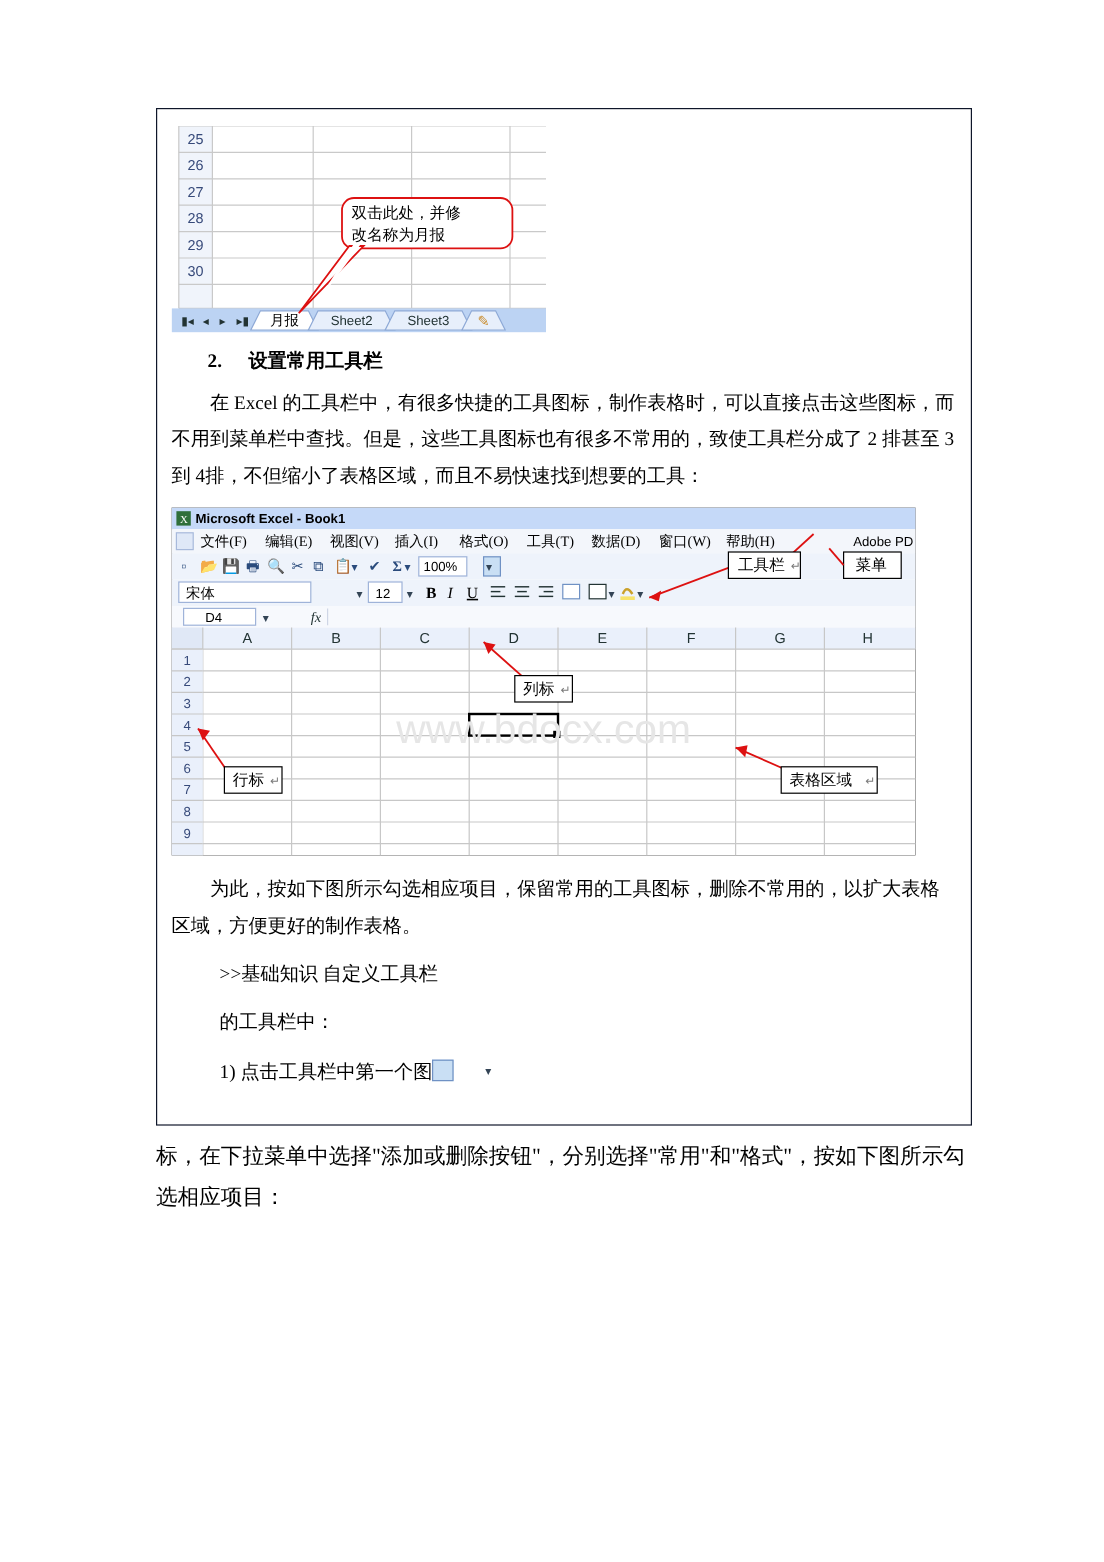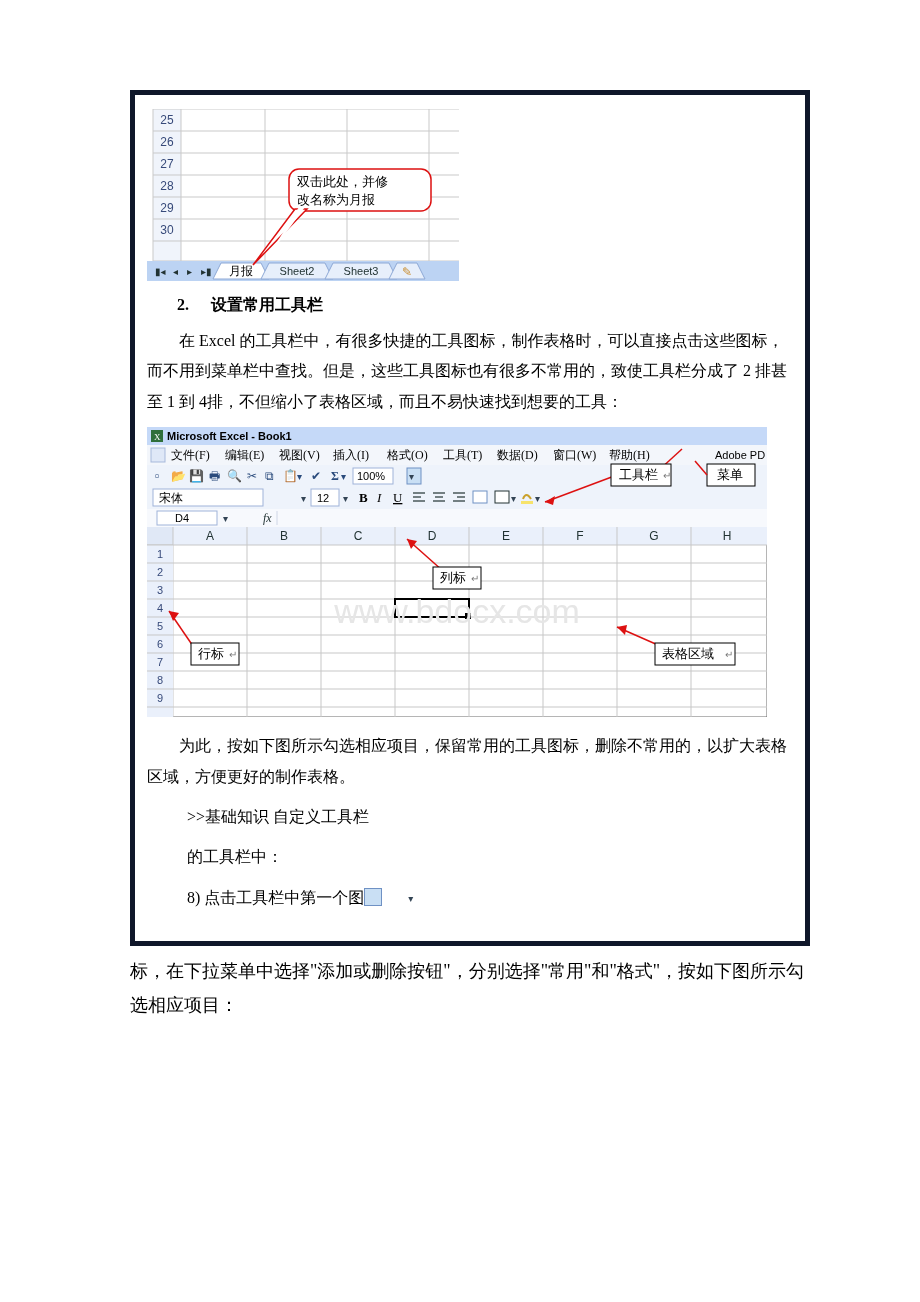--- a/index.html
+++ b/index.html
@@ -5,21 +5,21 @@
   body {
     margin: 0;
     padding: 0;
     background: #fff;
     font-family: "SimSun", "宋体", serif;
     font-size: 16px;
     color: #000;
     width: 920px;
   }
   .page-frame {
-    border: 5px solid #0f172a;
+    border: 1px solid #0f172a;
     margin: 90px 110px 0 130px;
     padding: 14px 12px 18px 12px;
     background: #fff;
     box-sizing: border-box;
   }
   .figure {
     margin: 0 0 14px 0;
   }
   .figure svg { display: block; }
 
@@ -127,21 +127,21 @@
       <polygon points="152,98 158,98 118,152" fill="#fff"></polygon>
       <text x="150" y="77" font-family="SimSun" font-size="13" fill="#000">双击此处，并修</text>
       <text x="150" y="95" font-family="SimSun" font-size="13" fill="#000">改名称为月报</text>
     </svg>
   </div>
 
   <div class="heading2">
     <span class="num">2.</span><span>设置常用工具栏</span>
   </div>
 
-  <p class="para indent2">在 Excel 的工具栏中，有很多快捷的工具图标，制作表格时，可以直接点击这些图标，而不用到菜单栏中查找。但是，这些工具图标也有很多不常用的，致使工具栏分成了 2 排甚至 1 到 4排，不但缩小了表格区域，而且不易快速找到想要的工具：</p>
+  <p class="para indent2">在 Excel 的工具栏中，有很多快捷的工具图标，制作表格时，可以直接点击这些图标，而不用到菜单栏中查找。但是，这些工具图标也有很多不常用的，致使工具栏分成了 2 排甚至 3 到 4排，不但缩小了表格区域，而且不易快速找到想要的工具：</p>
 
   <div class="figure">
     <svg viewBox="0 0 620 290" width="620" height="290">
 
       <rect x="0" y="0" width="620" height="290" fill="#ffffff" stroke="#6b6b6b"></rect>
 
       <rect x="0" y="0" width="620" height="18" fill="#c5d9f8"></rect>
       <rect x="4" y="3" width="12" height="12" fill="#2f6f3a"></rect>
       <text x="7" y="13" font-size="9" fill="#fff">X</text>
       <text x="20" y="13" font-family="Arial" font-size="11" fill="#000" font-weight="bold">Microsoft Excel - Book1</text>
@@ -323,18 +323,18 @@
     </svg>
   </div>
 
   <p class="para indent2">为此，按如下图所示勾选相应项目，保留常用的工具图标，删除不常用的，以扩大表格区域，方便更好的制作表格。</p>
 
   <p class="para indent3">&gt;&gt;基础知识 自定义工具栏</p>
 
   <p class="para indent3">的工具栏中：</p>
 
   <p class="para indent3">
-    <span>8) 点击工具栏中第一个图</span><span class="inline-icon"></span>
+    <span>1) 点击工具栏中第一个图</span><span class="inline-icon"></span>
   </p>
 
 </div>
 
 <div class="after-text" style="margin-left:130px; margin-right:110px;">标，在下拉菜单中选择"添加或删除按钮"，分别选择"常用"和"格式"，按如下图所示勾选相应项目：</div>
 
 </body></html>

